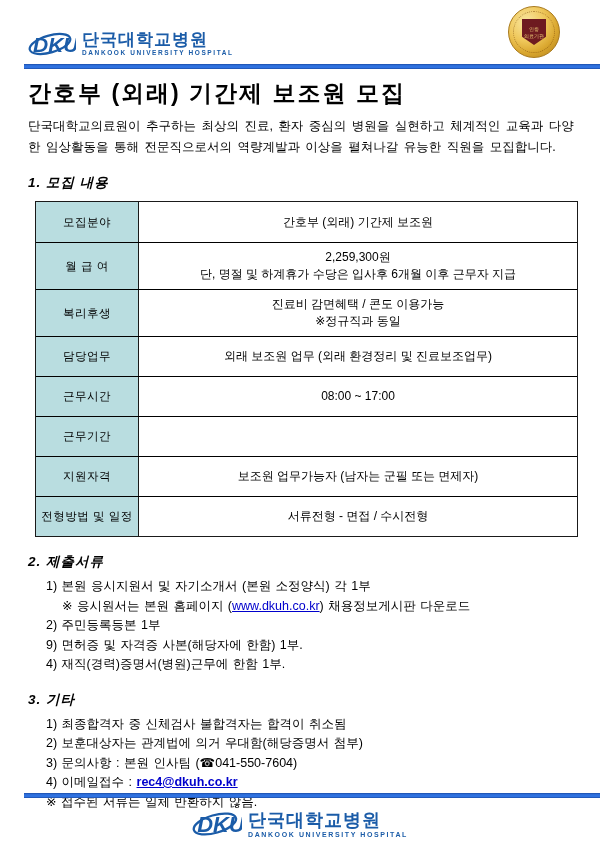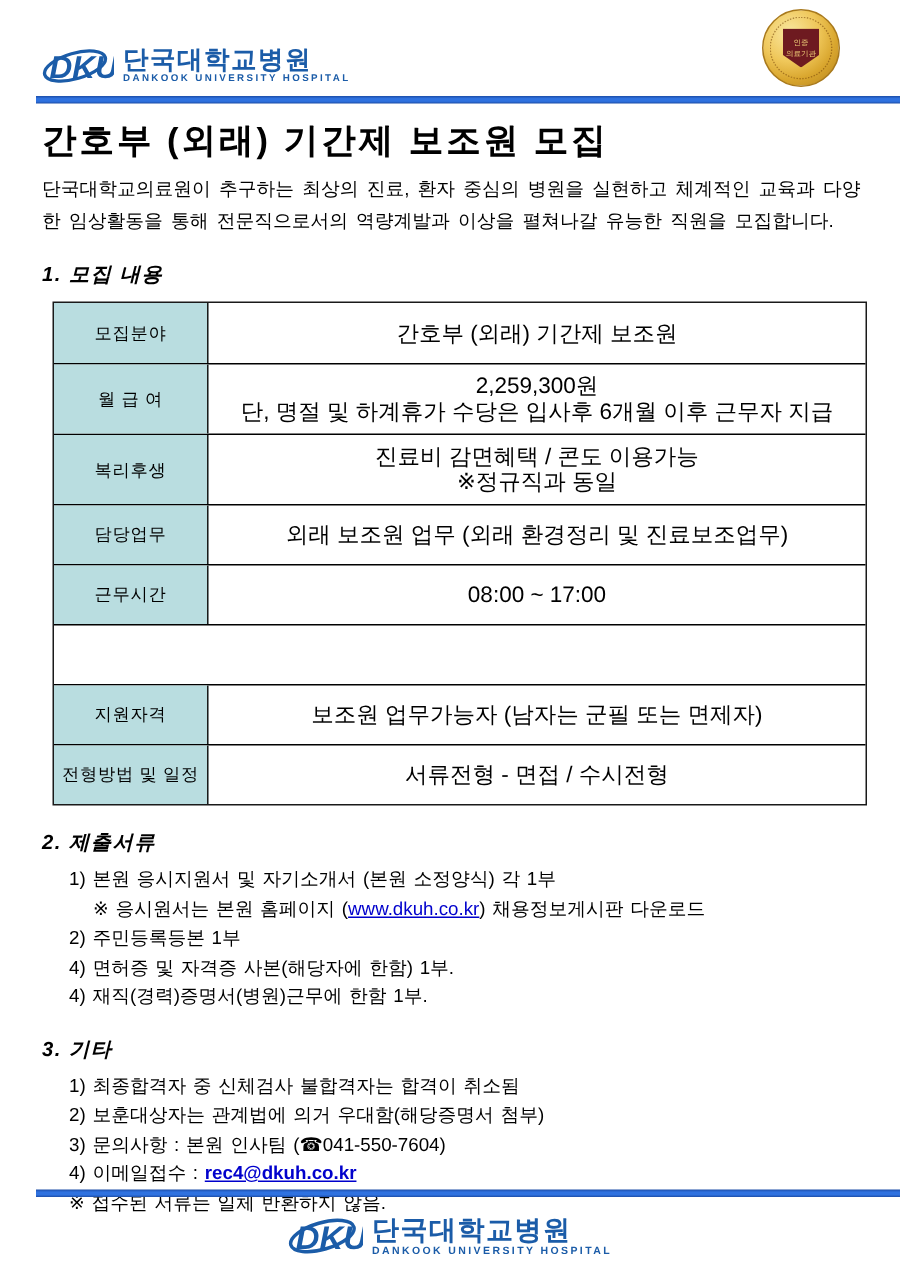--- a/index.html
+++ b/index.html
@@ -49,21 +49,21 @@
   .rtable { margin:9px 0 0 7px; width:543px; border:1px solid #1a1a1a; }
   .t-row { display:flex; }
   .t-row + .t-row { border-top:1px solid #000000; }
   .t-label {
     width:103px; background:#b9dde0; border-right:1px solid #1a1a1a;
     display:flex; align-items:center; justify-content:center;
     font-size:11.5px; color:#000; letter-spacing:.5px; text-align:center;
   }
   .t-value {
     flex:1; display:flex; flex-direction:column; align-items:center; justify-content:center;
-    font-size:15px; color:#000; line-height:17px; text-align:center; padding:2px 6px;
+    font-size:12px; color:#000; line-height:17px; text-align:center; padding:2px 6px;
   }
   .t-row.h1 { min-height:40px; }
   .t-row.h2 { min-height:47px; }
 
   
   .sec-list { margin-top:6px; padding-left:18px; font-size:12.5px; line-height:19.5px; color:#000; }
   .sec-list .item { word-spacing:1px; }
   .sec-list .sub { padding-left:16px; }
   a.doclink { color:#0000cc; text-decoration:underline; cursor:pointer; }
   a.doclink.bold { font-weight:bold; }
@@ -131,20 +131,21 @@
           <span>외래 보조원 업무 (외래 환경정리 및 진료보조업무)</span>
         </div>
     </div>
     <div class="t-row h1">
       <div class="t-label">근무시간</div>
       <div class="t-value">
           <span>08:00 ~ 17:00</span>
         </div>
     </div>
     <div class="t-row h1">
+      <div class="t-label">근무기간</div>
     </div>
     <div class="t-row h1">
       <div class="t-label">지원자격</div>
       <div class="t-value">
           <span>보조원 업무가능자 (남자는 군필 또는 면제자)</span>
         </div>
     </div>
     <div class="t-row h1">
       <div class="t-label">전형방법 및 일정</div>
       <div class="t-value">
@@ -153,21 +154,21 @@
     </div>
   </div>
 
   <div class="sec-heading">2. 제출서류</div>
   <div class="sec-list">
     <div class="item">1) 본원 응시지원서 및 자기소개서 (본원 소정양식) 각 1부</div>
     <div class="item sub">
       <span>※ 응시원서는 본원 홈페이지 (</span><a class="doclink">www.dkuh.co.kr</a><span>) 채용정보게시판 다운로드</span>
     </div>
     <div class="item">2) 주민등록등본 1부</div>
-    <div class="item">4) 면허증 및 자격증 사본(해당자에 한함) 1부.</div>
+    <div class="item">9) 면허증 및 자격증 사본(해당자에 한함) 1부.</div>
     <div class="item">4) 재직(경력)증명서(병원)근무에 한함 1부.</div>
   </div>
 
   <div class="sec-heading">3. 기타</div>
   <div class="sec-list">
     <div class="item">1) 최종합격자 중 신체검사 불합격자는 합격이 취소됨</div>
     <div class="item">2) 보훈대상자는 관계법에 의거 우대함(해당증명서 첨부)</div>
     <div class="item">3) 문의사항 : 본원 인사팀 (☎041-550-7604)</div>
     <div class="item">
       <span>4) 이메일접수 : </span><a class="doclink bold">rec4@dkuh.co.kr</a>

